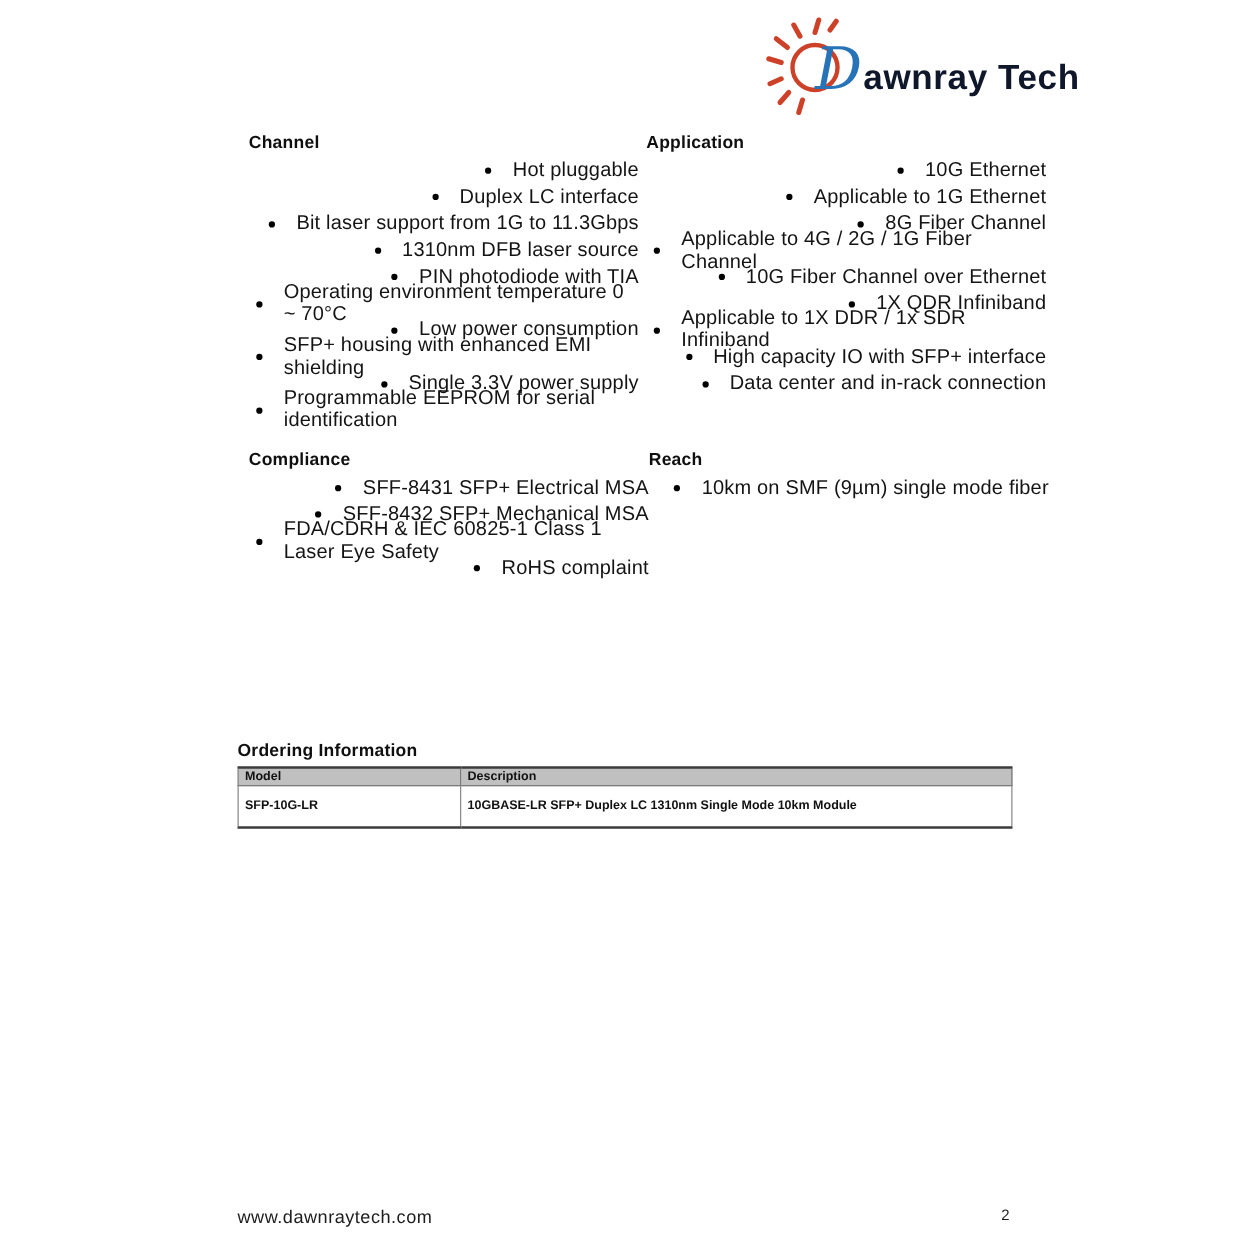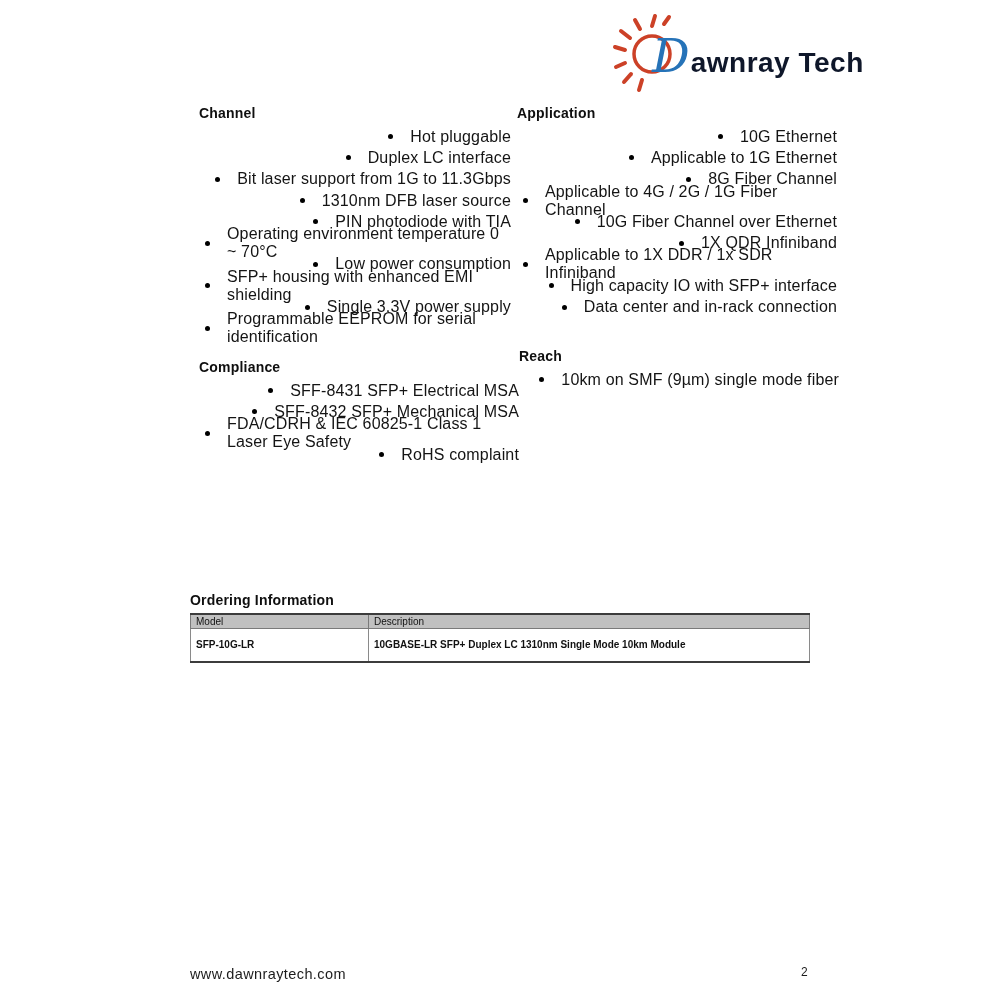--- a/index.html
+++ b/index.html
@@ -54,33 +54,33 @@
     font-size: 16px; color: #141414;
     letter-spacing: 0.15px;
     justify-content: flex-end;
   }
   .bullet-cell { width: 28px; flex: none; display: flex; align-items: center; padding-left: 6px; }
   .bullet-dot { width: 5px; height: 5px; border-radius: 50%; background: #000; }
 
   #features   { left: 199px; top: 105px; width: 312px; }
   #application{ left: 517px; top: 105px; width: 320px; }
   #compliance { left: 199px; top: 359px; width: 320px; }
-  #reach      { left: 519px; top: 348px; width: 320px; }
+  #reach      { left: 519px; top: 359px; width: 320px; }
 
   
   #ordering { left: 190px; top: 592px; width: 622px; }
   #ordering h2 { margin-bottom: 4px; }
   table.order-table {
     width: 620px; border-collapse: collapse; table-layout: fixed;
   }
   .order-table col.c-model { width: 178px; }
   .order-table th {
     background: #c0c0c0;
     text-align: left;
-    font-size: 10px; font-weight: 400;
+    font-size: 10px; font-weight: 700;
     padding: 1px 5px; height: 14px;
     border: 1px solid #7a7a7a;
     border-top: 2px solid #3c3c3c;
   }
   .order-table td {
     font-size: 10px; font-weight: 700;
     padding: 1px 5px; height: 33px;
     border: 1px solid #8a8a8a;
     border-bottom: 2px solid #3c3c3c;
     white-space: nowrap; overflow: hidden;

